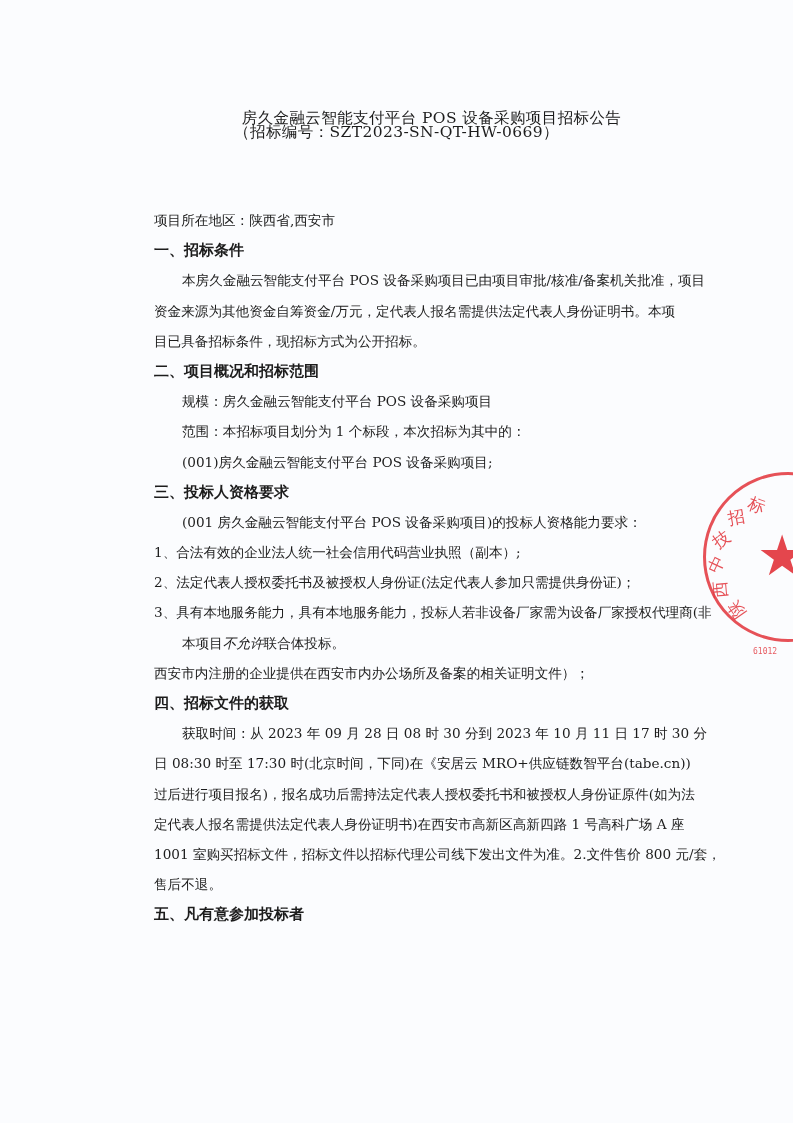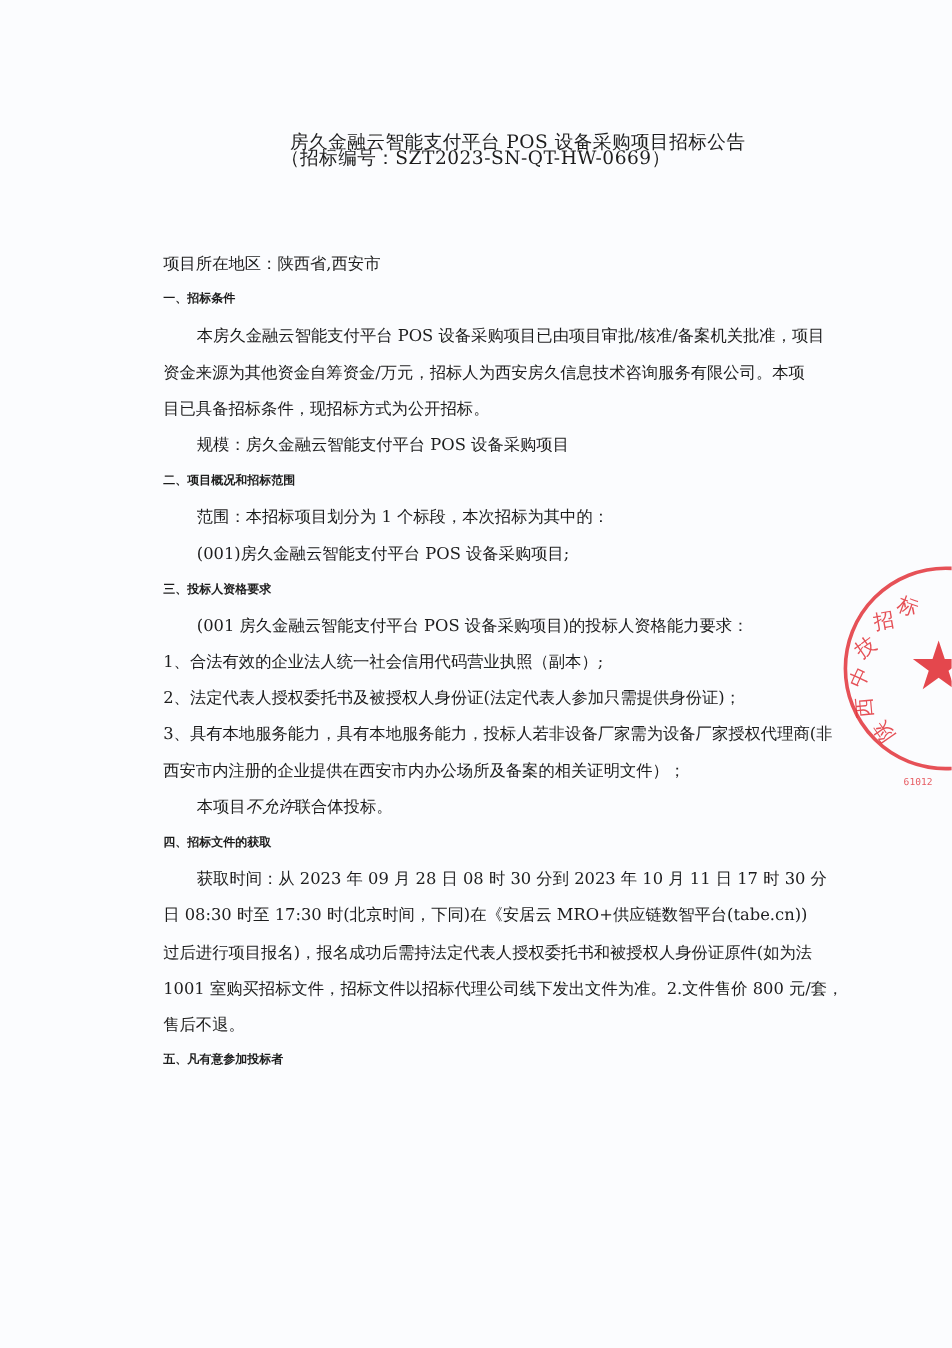--- a/index.html
+++ b/index.html
@@ -11,26 +11,26 @@
     position: relative;
   }
   .page { position: absolute; left: 0; top: 0; width: 793px; height: 1123px; }
   .title {
     position: absolute; left: 0; width: 793px; text-align: center;
     font-size: 15.5px; letter-spacing: 0.4px;
   }
   .title.t1 { top: 108px; padding-left: 35px; }
   .title.t2 { top: 122px; }
   .block {
-    position: absolute; left: 136px; width: 534px; top: 205px;
+    position: absolute; left: 154px; width: 534px; top: 205px;
     font-size: 13.6px;
   }
   .line { height: 30.2px; line-height: 30.2px; white-space: nowrap; text-align: justify; }
   .indent { padding-left: 28px; }
-  .h { font-family: Liberation Serif, serif; font-weight: bold; font-size: 10px; }
+  .h { font-family: Liberation Serif, serif; font-weight: bold; font-size: 15px; }
   .italic { font-style: italic; }
   .stamp {
     position: absolute; left: 703px; top: 472px; width: 170px; height: 170px;
     border: 3px solid #e2333a; border-radius: 50%; box-sizing: border-box;
     opacity: 0.85;
   }
   .stamp-star {
     position: absolute; left: 757px; top: 528px; color: #e2333a;
     font-size: 56px; line-height: 56px; opacity: 0.9;
   }
@@ -49,40 +49,41 @@
 <div class="page">
 
   <div class="title t1">房久金融云智能支付平台 POS 设备采购项目招标公告</div>
   <div class="title t2">（招标编号：SZT2023-SN-QT-HW-0669）</div>
 
   <div class="block">
     <div class="line">项目所在地区：陕西省,西安市</div>
 
     <div class="line h">一、招标条件</div>
     <div class="line indent">本房久金融云智能支付平台 POS 设备采购项目已由项目审批/核准/备案机关批准，项目</div>
-    <div class="line">资金来源为其他资金自筹资金/万元，招标人为西安房久信息技术咨询服务有限公司。本项</div>
+    <div class="line">资金来源为其他资金自筹资金/万元，定代表人报名需提供法定代表人身份证明书。本项</div>
     <div class="line">目已具备招标条件，现招标方式为公开招标。</div>
 
+    <div class="line h">二、项目概况和招标范围</div>
     <div class="line indent">规模：房久金融云智能支付平台 POS 设备采购项目</div>
-    <div class="line h">二、项目概况和招标范围</div>
     <div class="line indent">范围：本招标项目划分为 1 个标段，本次招标为其中的：</div>
     <div class="line indent">(001)房久金融云智能支付平台 POS 设备采购项目;</div>
 
     <div class="line h">三、投标人资格要求</div>
     <div class="line indent">(001 房久金融云智能支付平台 POS 设备采购项目)的投标人资格能力要求：</div>
     <div class="line">1、合法有效的企业法人统一社会信用代码营业执照（副本）;</div>
     <div class="line">2、法定代表人授权委托书及被授权人身份证(法定代表人参加只需提供身份证)；</div>
     <div class="line">3、具有本地服务能力，具有本地服务能力，投标人若非设备厂家需为设备厂家授权代理商(非</div>
+    <div class="line indent"><span>本项目</span><span class="italic">不允许</span><span>联合体投标。</span></div>
     <div class="line">西安市内注册的企业提供在西安市内办公场所及备案的相关证明文件）；</div>
-    <div class="line indent"><span>本项目</span><span class="italic">不允许</span><span>联合体投标。</span></div>
 
     <div class="line h">四、招标文件的获取</div>
     <div class="line indent">获取时间：从 2023 年 09 月 28 日 08 时 30 分到 2023 年 10 月 11 日 17 时 30 分</div>
     <div class="line">日 08:30 时至 17:30 时(北京时间，下同)在《安居云 MRO+供应链数智平台(tabe.cn))</div>
     <div class="line">过后进行项目报名)，报名成功后需持法定代表人授权委托书和被授权人身份证原件(如为法</div>
+    <div class="line">定代表人报名需提供法定代表人身份证明书)在西安市高新区高新四路 1 号高科广场 A 座</div>
     <div class="line">1001 室购买招标文件，招标文件以招标代理公司线下发出文件为准。2.文件售价 800 元/套，</div>
     <div class="line">售后不退。</div>
 
     <div class="line h">五、凡有意参加投标者</div>
   </div>
 
   <div class="stamp"></div>
   <div class="stamp-star">★</div>
   <div class="stamp-text" style="left:748px; top:494px; transform:rotate(20deg);">标</div>
   <div class="stamp-text" style="left:728px; top:506px; transform:rotate(-10deg);">招</div>

